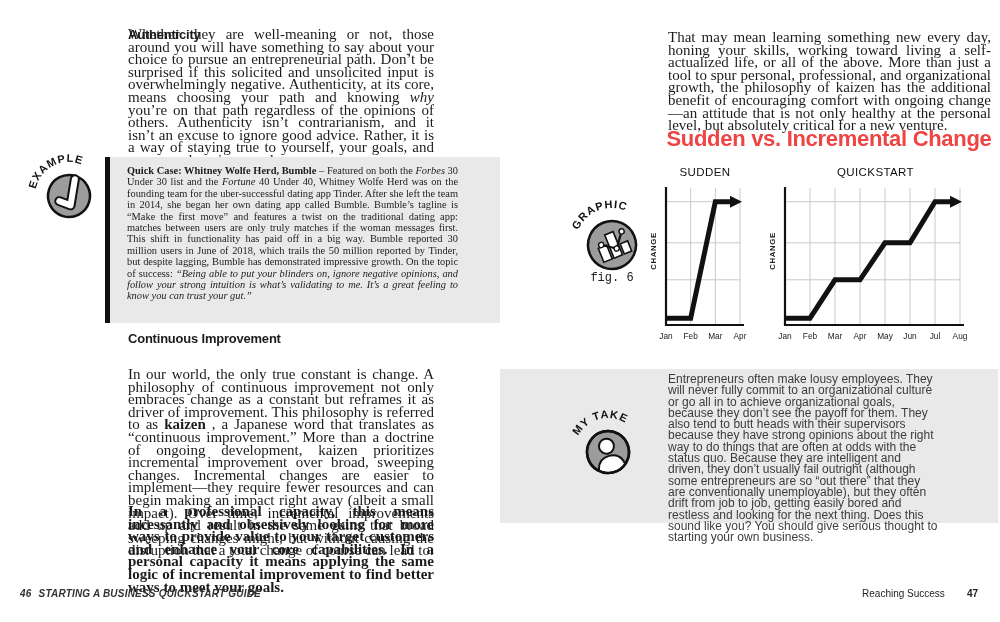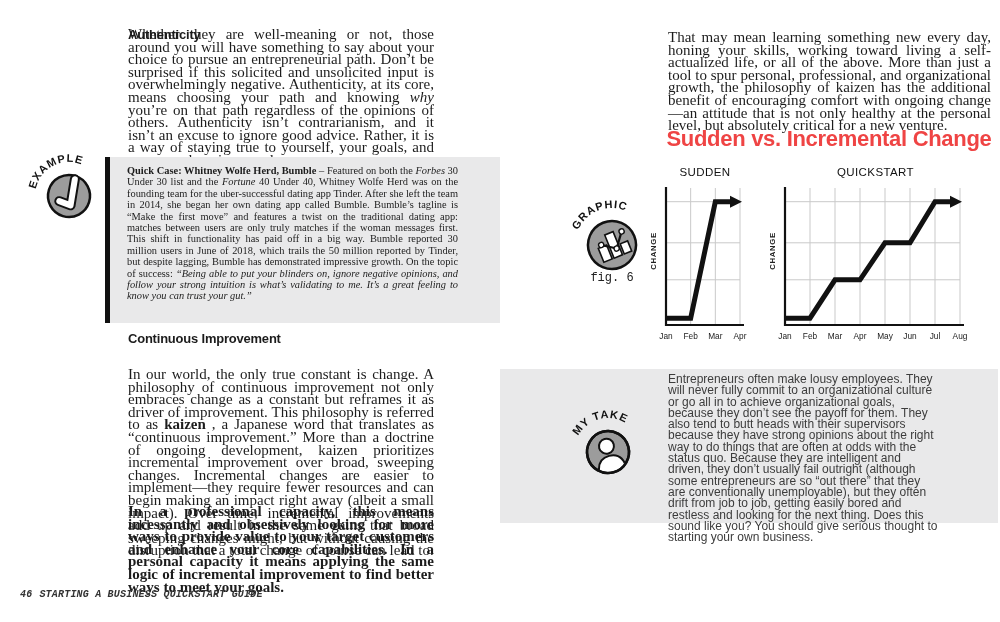--- a/index.html
+++ b/index.html
@@ -22,21 +22,21 @@
   .chart-title{font-family:"Liberation Sans",sans-serif;font-weight:normal;font-size:11.5px;
                letter-spacing:.4px;text-align:center;color:#111;}
   .ylabel{font-family:"Liberation Sans",sans-serif;font-weight:bold;font-size:7.8px;
           letter-spacing:.6px;color:#222;transform:translate(-50%,-50%) rotate(-90deg);
           white-space:nowrap;}
   .tick{font-family:"Liberation Sans",sans-serif;font-size:8.3px;color:#222;
         position:absolute;transform:translateX(-50%);white-space:nowrap;}
   .fig-cap{font-family:Liberation Mono, monospace;font-size:12px;color:#222;
            text-align:center;}
   .foot{font-family:"Liberation Sans",sans-serif;font-size:10px;color:#222;}
-  .foot-italic{font-style:italic;font-weight:bold;letter-spacing:.2px;color:#333;font-family:Liberation Mono, monospace;}
+  .foot-italic{font-style:italic;font-weight:bold;letter-spacing:.2px;color:#333;}
   .arc-label{font-family:"Liberation Sans",sans-serif;font-weight:bold;font-size:11px;
              letter-spacing:1px;fill:#111;}
   i.bi{font-style:italic;}
   b.bb{font-weight:bold;}
   .bib{font-weight:bold;}
 </style>
 </head>
 <body>
 
 <div class="abs" style="left:0;top:0;width:500px;height:622px;">
@@ -169,13 +169,17 @@
           <circle cx="50" cy="56" r="7.5" fill="#fff" stroke="#111" stroke-width="2"></circle>
           <path d="M 36,84 Q 36,66 50,66 Q 64,66 64,84 Z" fill="#fff" stroke="#111" stroke-width="2"></path>
         </g>
         <circle cx="50" cy="62" r="21" fill="none" stroke="#111" stroke-width="2.5"></circle>
       </g>
     </svg>
   </div>
 
   <div class="abs mt-text" style="left:168px;top:374px;width:272px;">Entrepreneurs often make lousy employees. They will never fully commit to an organizational culture or go all in to achieve organizational goals, because they don’t see the payoff for them. They also tend to butt heads with their supervisors because they have strong opinions about the right way to do things that are often at odds with the status quo. Because they are intelligent and driven, they don’t usually fail outright (although some entrepreneurs are so “out there” that they are conventionally unemployable), but they often drift from job to job, getting easily bored and restless and looking for the next thing. Does this sound like you? You should give serious thought to starting your own business.</div>
 
+  <div class="abs" style="left:0;top:583px;width:478px;text-align:right;">
+    <span class="foot">Reaching Success</span>
+    <span class="foot" style="margin-left:18px;font-weight:bold;">47</span>
+  </div>
 </div>
 
 </body></html>

